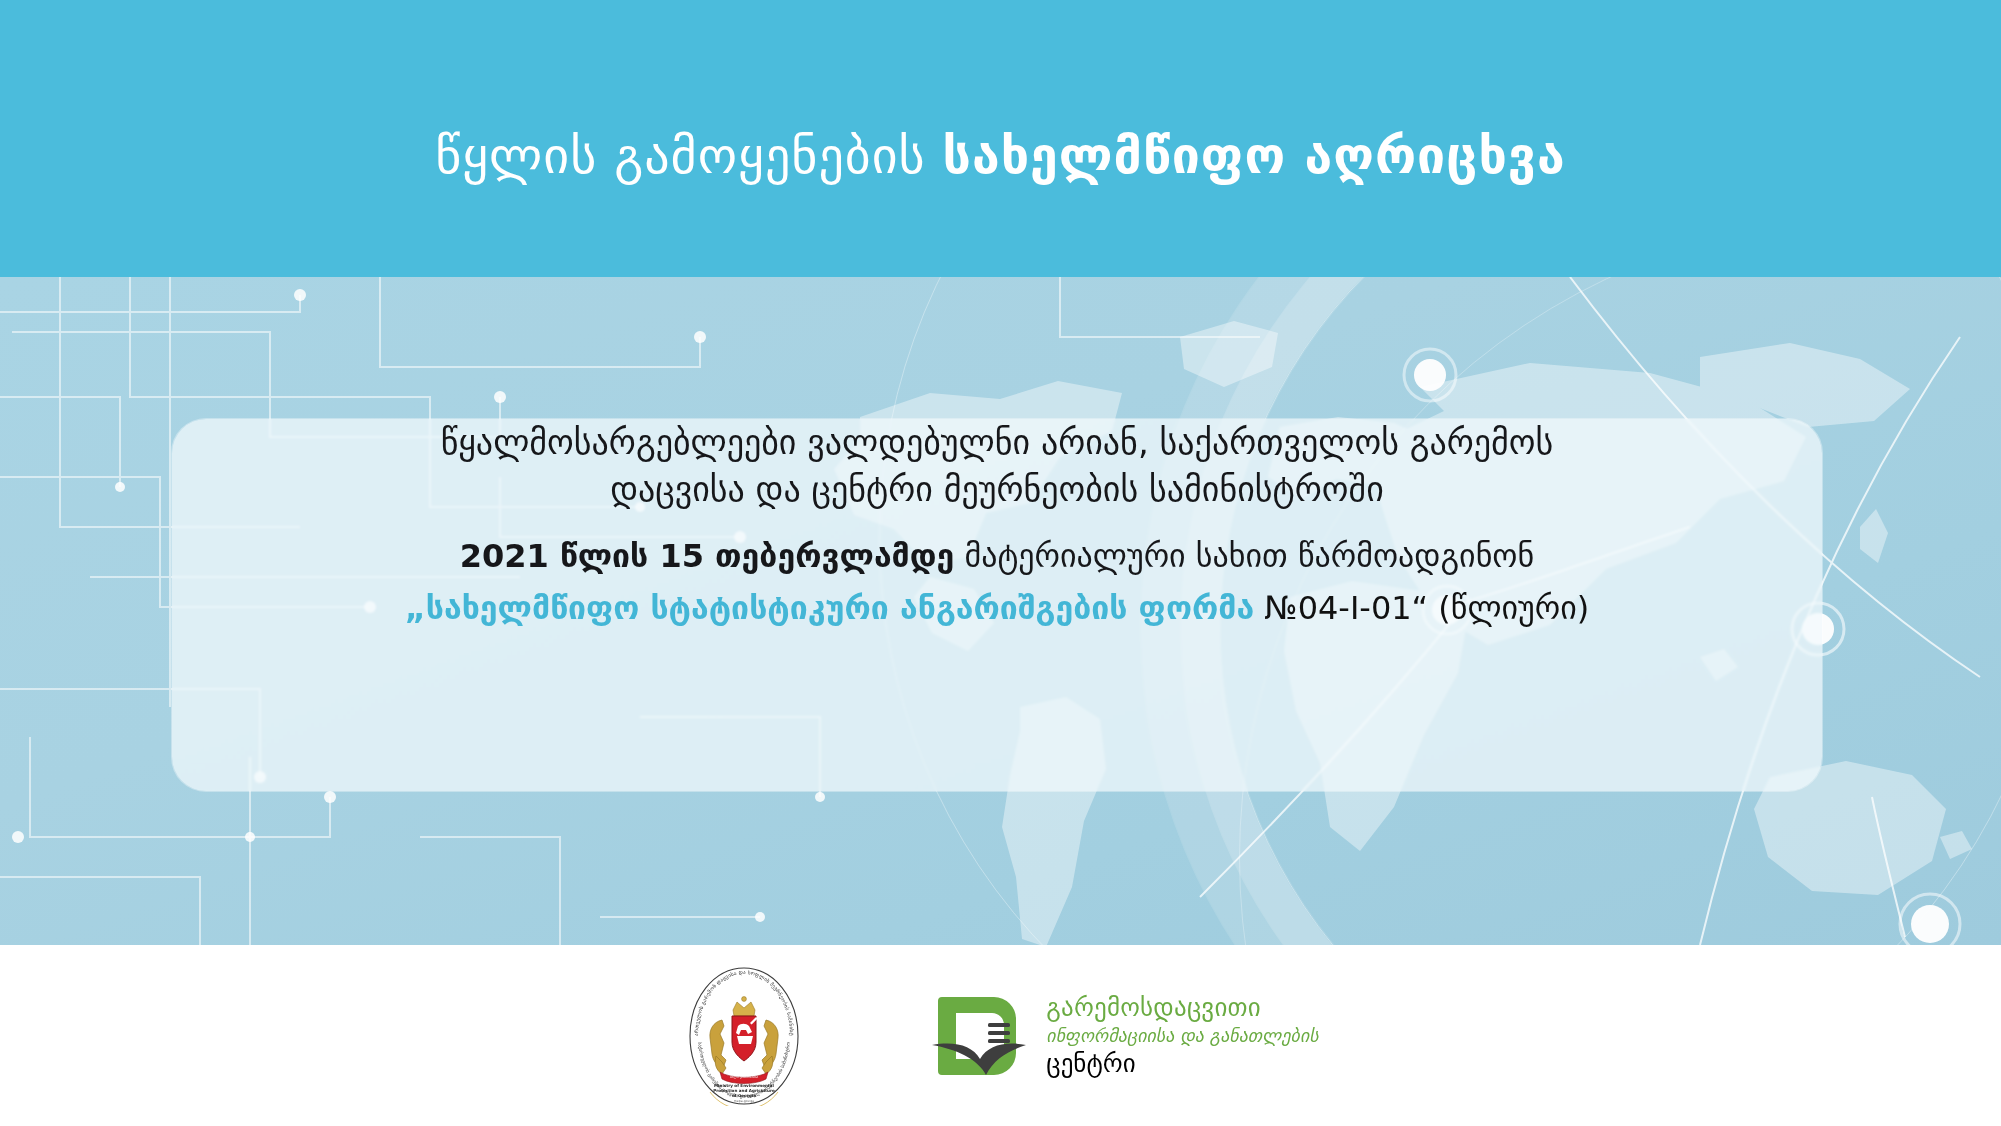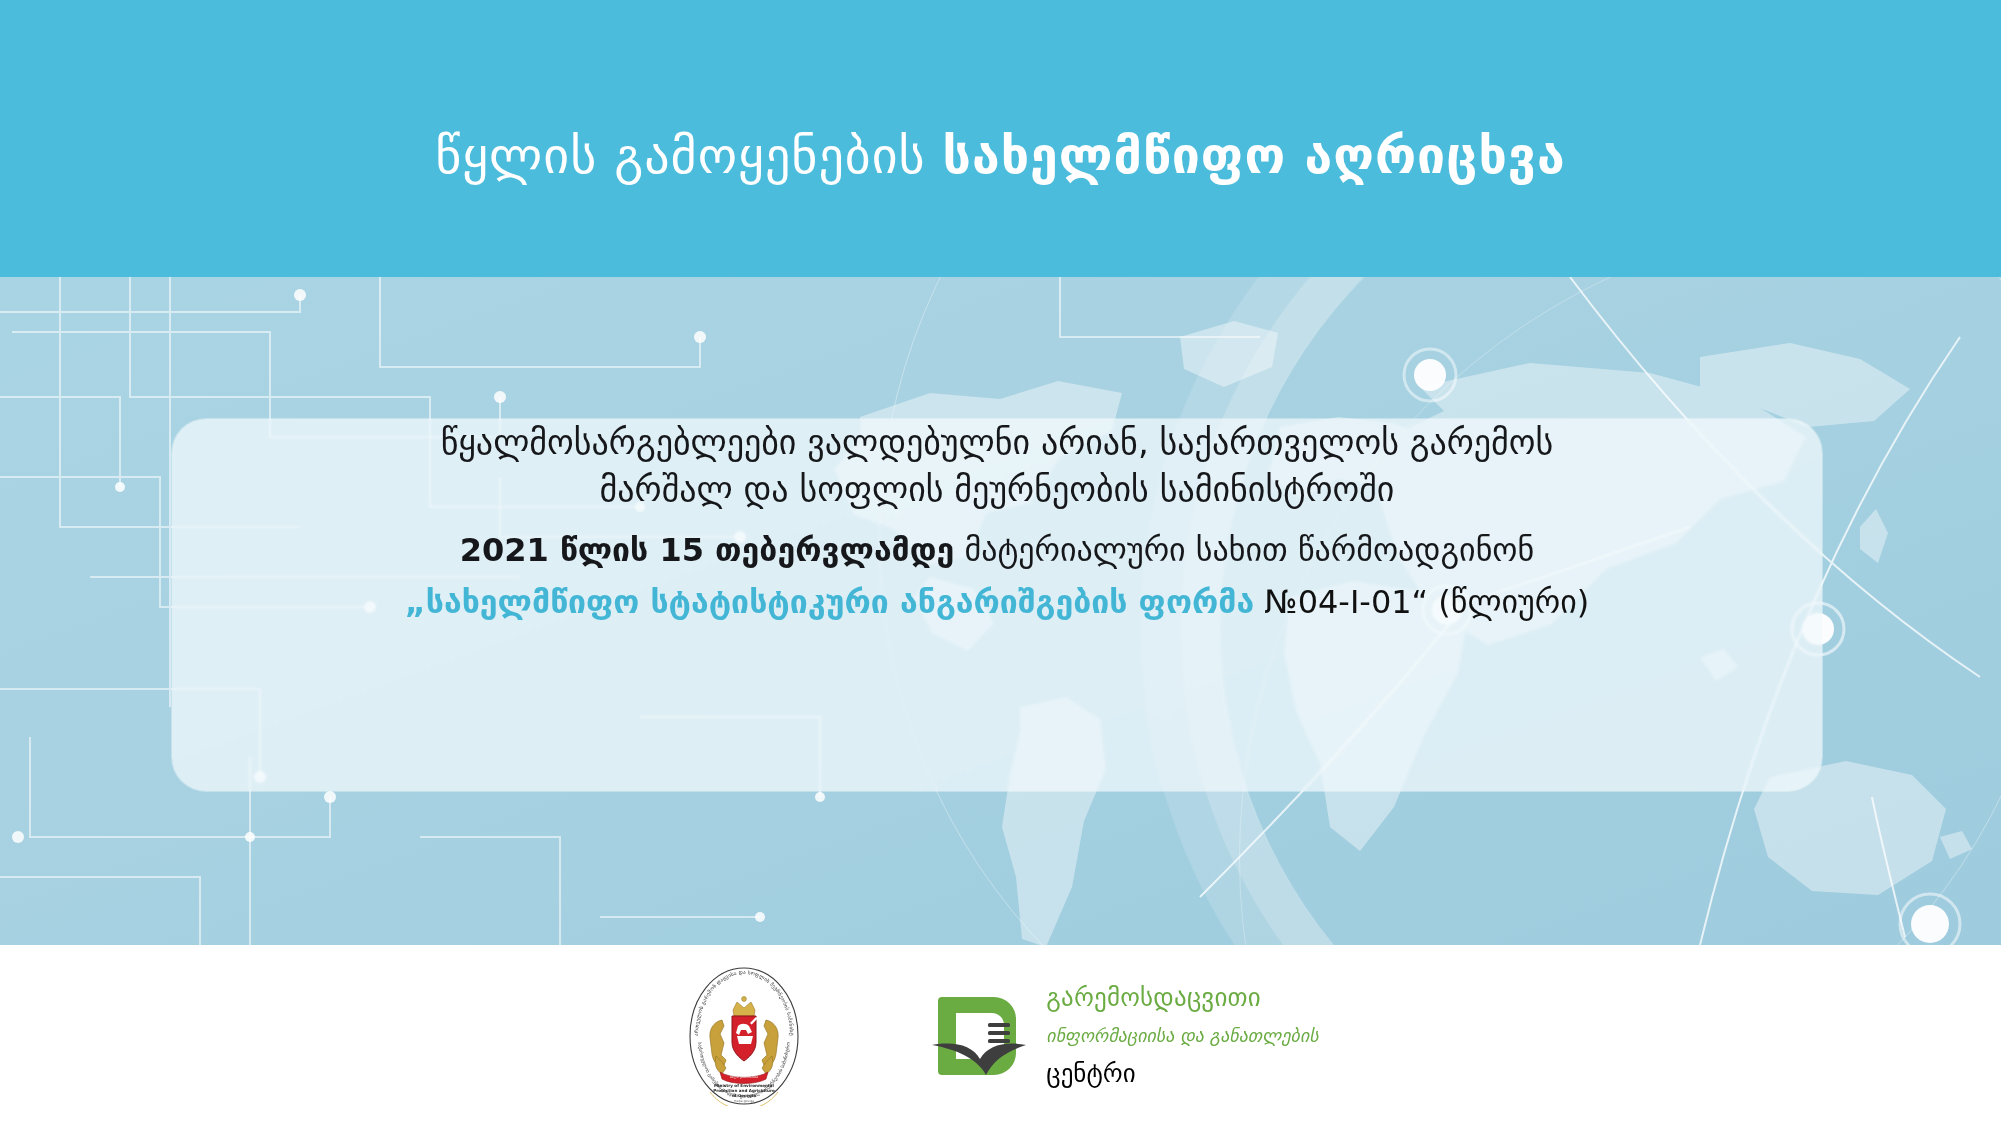--- a/index.html
+++ b/index.html
@@ -74,38 +74,38 @@
     text-align:center;
     backdrop-filter:blur(1px);
   }
   .line{
     white-space:nowrap;
     color:#16171a;
     line-height:1.38;
   }
   .l-main{font-size:34px;font-weight:400;}
   .l-addr{font-size:30px;font-weight:400;color:#8f9ca8;margin-top:4px;}
-  .l-date{font-size:32px;font-weight:400;margin-top:15px;}
+  .l-date{font-size:32px;font-weight:400;margin-top:21px;}
   .l-date b{font-weight:700;}
   .l-form{font-size:32px;font-weight:400;margin-top:8px;color:#111;}
   .l-form .hl{color:#43b6d6;font-weight:700;}
 
   
   .footer{
     position:absolute;left:0;top:945px;width:2001px;height:181px;
     background:#ffffff;
     display:flex;align-items:center;justify-content:center;gap:118px;
   }
   .seal{
     width:124px;height:140px;position:relative;
   }
   .seal svg{display:block;}
   .eiec{display:flex;align-items:center;gap:16px;}
   .eiec-mark{width:106px;height:106px;}
-  .eiec-text{display:flex;flex-direction:column;gap:13px;}
+  .eiec-text{display:flex;flex-direction:column;gap:3px;}
   .eiec-l1{color:#6aab42;font-size:25px;font-weight:400;letter-spacing:.2px;}
   .eiec-l2{color:#6aab42;font-size:18px;font-weight:400;font-style:italic;}
   .eiec-l3{color:#000000;font-size:25px;font-weight:400;}
 </style>
 </head>
 <body>
 
 <div class="header-band">
   <div class="header-title">
     <span class="ht-light">წყლის გამოყენების </span><span class="ht-bold">სახელმწიფო აღრიცხვა</span>
@@ -205,21 +205,21 @@
       </g>
       <g opacity=".95">
         <circle cx="1930" cy="647" r="30" fill="none" stroke="#ffffff" stroke-width="3" opacity=".55"></circle>
         <circle cx="1930" cy="647" r="19" fill="#ffffff"></circle>
       </g>
     </g>
   </svg>
 
   <div class="content-card">
     <div class="line l-main">წყალმოსარგებლეები ვალდებულნი არიან, საქართველოს გარემოს</div>
-    <div class="line l-main">მარშალ და სოფლის მეურნეობის სამინისტროში</div>
+    <div class="line l-main">დაცვისა და ცენტრი მეურნეობის სამინისტროში</div>
     <div class="line l-date">
       <b>2021 წლის 15 თებერვლამდე</b><span> მატერიალური სახით წარმოადგინონ</span>
     </div>
     <div class="line l-form">
       <span class="hl">„</span><span class="hl">სახელმწიფო სტატისტიკური ანგარიშგების ფორმა</span><span> №04-I-01“ </span><span>(წლიური)</span>
     </div>
   </div>
 </div>
 
 <div class="footer">

